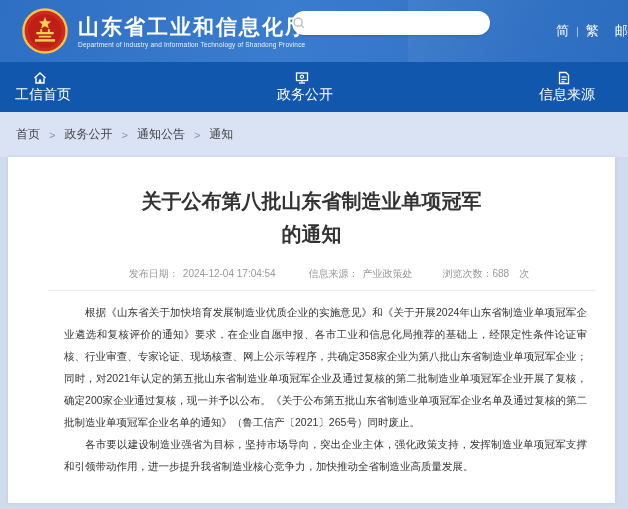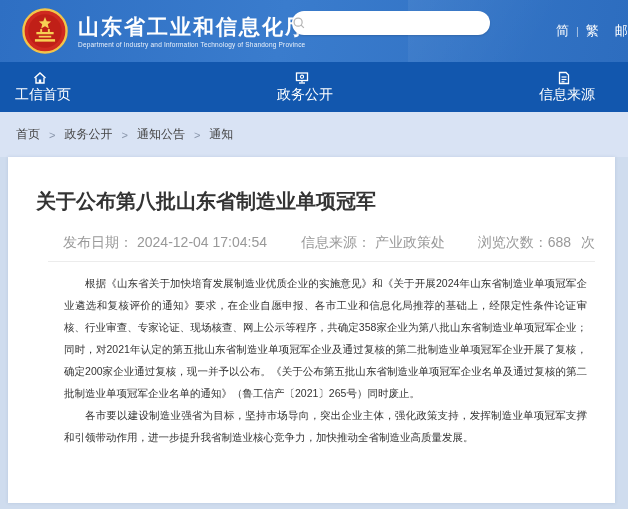--- a/index.html
+++ b/index.html
@@ -54,26 +54,26 @@
     height:45px; background:#d9e3f4; display:flex; align-items:center;
     padding-left:16px; font-size:12px; color:#444;
   }
   .crumbs .ci { cursor:pointer; }
   .crumbs .csep { color:#8a96ab; margin:0 9px; font-size:11px; }
 
   
   .content-wrap { height:352px; padding:0 13px 6px 8px; }
   .card { background:#fff; height:100%; padding-top:28px; box-shadow:0 0 3px rgba(120,140,180,.25); }
   .art-title {
-    font-weight:bold; color:#333;
+    text-align:center; font-weight:bold; color:#333;
     font-size:20px; line-height:33px; padding:0 28px;
   }
   .meta-row {
-    display:flex; justify-content:space-between; align-items:center;
-    margin:16px 20px 0 55px; font-size:14px; color:#999;
+    display:flex; justify-content:center; align-items:center;
+    margin:16px 20px 0 55px; font-size:10px; color:#999;
   }
   .meta-left span { margin-right:4px; }
   .meta-left .grp { margin-right:26px; }
   .meta-right .unit { margin-left:10px; }
   .divider { border-bottom:1px solid #ececec; margin:9px 20px 0 40px; }
   .body-text { margin:10px 28px 0 56px; font-size:10.5px; line-height:22px; color:#333; text-align:justify; }
   .body-text p.indent { text-indent:2em; }
 </style>
 </head>
 <body>
@@ -145,20 +145,21 @@
   <span class="csep">&gt;</span>
   <span class="ci">通知公告</span>
   <span class="csep">&gt;</span>
   <span class="ci">通知</span>
 </div>
 
 <div class="content-wrap">
   <div class="card">
     <div class="art-title">
       <div>关于公布第八批山东省制造业单项冠军</div>
+      <div>的通知</div>
     </div>
 
     <div class="meta-row">
       <div class="meta-left">
         <span class="grp"><span>发布日期：</span><span>2024-12-04 17:04:54</span></span>
         <span class="grp"><span>信息来源：</span><span>产业政策处</span></span>
       </div>
       <div class="meta-right">
         <span>浏览次数：</span><span>688</span><span class="unit">次</span>
       </div>

